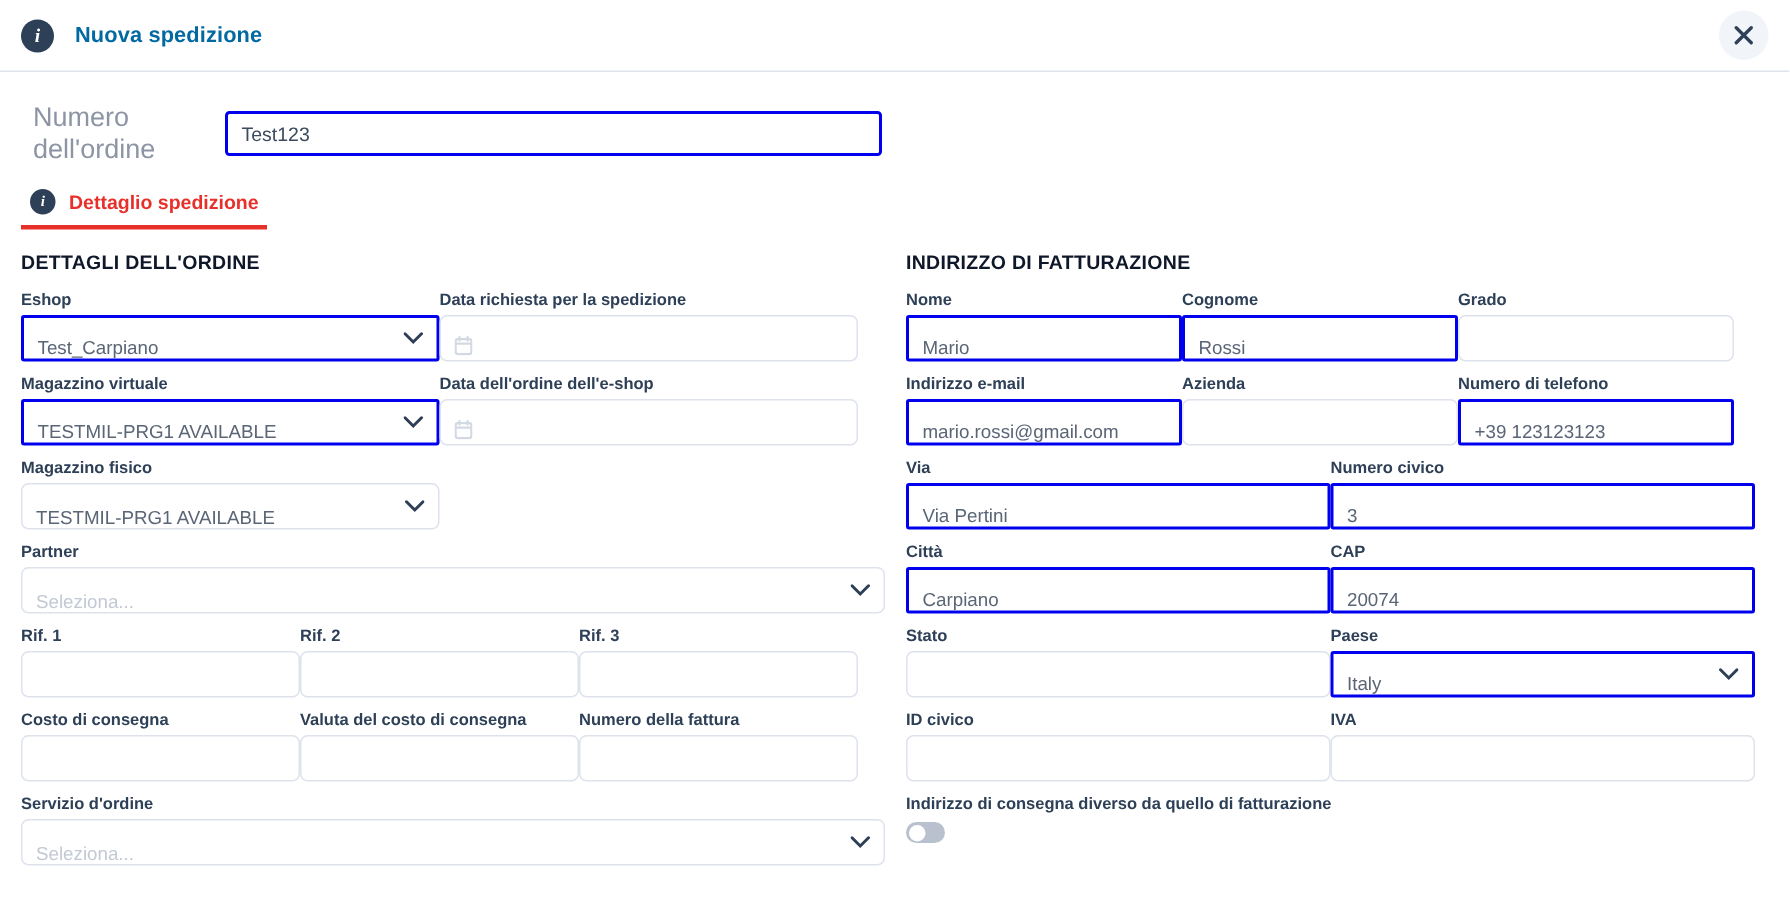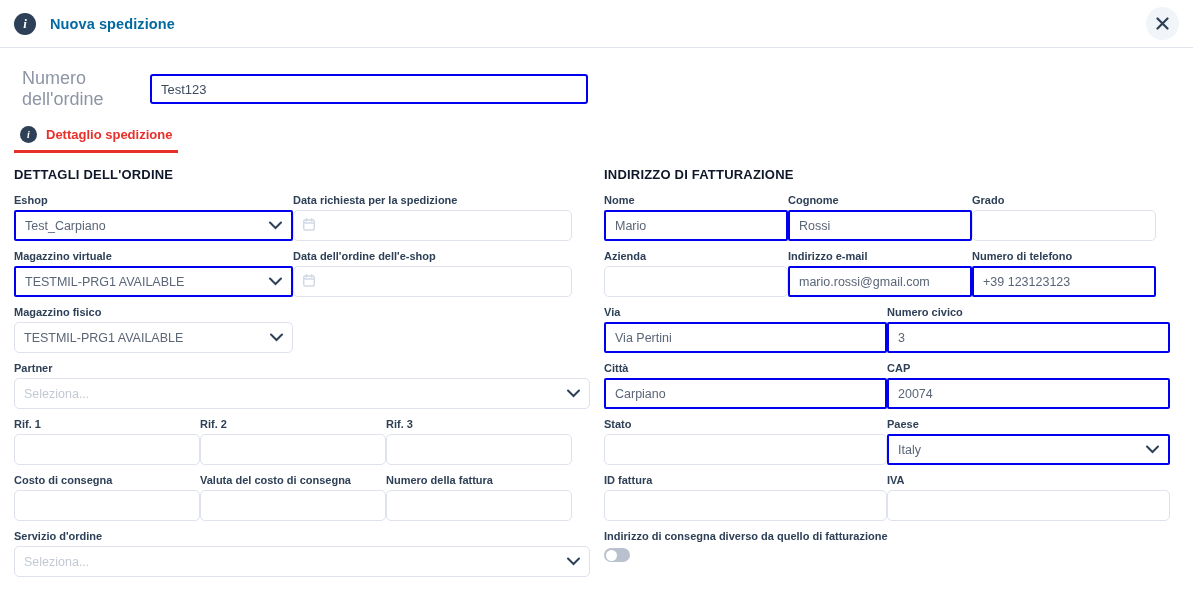--- a/index.html
+++ b/index.html
@@ -133,21 +133,21 @@
     white-space: nowrap;
   }
 
   .ctl {
     position: relative;
     height: 31px;
     border: 1px solid #dde2ec;
     border-radius: 5px;
     background: #ffffff;
     display: flex;
-    align-items: center;
+    align-items: flex-end;
     padding: 0 9px;
     font-size: 12.5px;
     color: #5a6576;
   }
   .ctl.hl { border: 2px solid #0000ee; border-radius: 2px; }
   .ctl .val { white-space: nowrap; overflow: hidden; text-overflow: ellipsis; }
   .ctl .ph { color: #c3c9d4; }
 
   .chev {
     position: absolute;
@@ -390,32 +390,32 @@
       <div class="field">
         <div class="field-label">Grado</div>
         <div class="ctl w-r3c">
           <span class="val"></span>
         </div>
       </div>
     </div>
 
     <div class="form-row">
       <div class="field">
-        <div class="field-label">Azienda</div>
-        <div class="ctl w-r3a">
-          <span class="val"></span>
-        </div>
-      </div>
-      <div class="field">
         <div class="field-label">Indirizzo e-mail</div>
         <div class="ctl hl w-r3b">
           <span class="val">mario.rossi@gmail.com</span>
         </div>
       </div>
       <div class="field">
+        <div class="field-label">Azienda</div>
+        <div class="ctl w-r3a">
+          <span class="val"></span>
+        </div>
+      </div>
+      <div class="field">
         <div class="field-label">Numero di telefono</div>
         <div class="ctl hl w-r3c">
           <span class="val">+39 123123123</span>
         </div>
       </div>
     </div>
 
     <div class="form-row">
       <div class="field">
         <div class="field-label">Via</div>
@@ -461,21 +461,21 @@
             <svg width="13" height="9" viewBox="0 0 13 9">
                 <path d="M1 1.5 L6.5 7 L12 1.5" stroke="#2e4057" stroke-width="2" fill="none" stroke-linecap="round"></path>
               </svg>
           </span>
         </div>
       </div>
     </div>
 
     <div class="form-row">
       <div class="field">
-        <div class="field-label">ID fattura</div>
+        <div class="field-label">ID civico</div>
         <div class="ctl w-r2a">
           <span class="val"></span>
         </div>
       </div>
       <div class="field">
         <div class="field-label">IVA</div>
         <div class="ctl w-r2b">
           <span class="val"></span>
         </div>
       </div>

